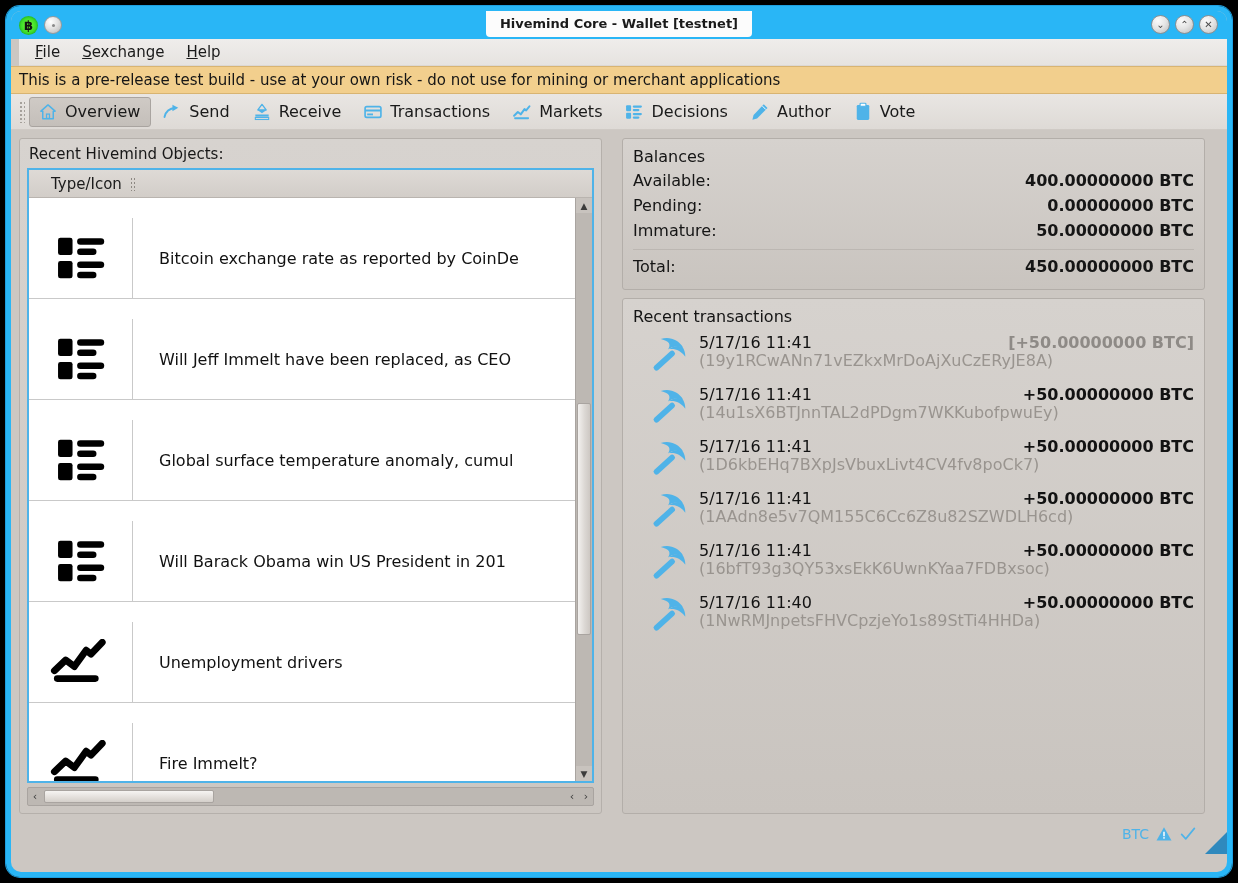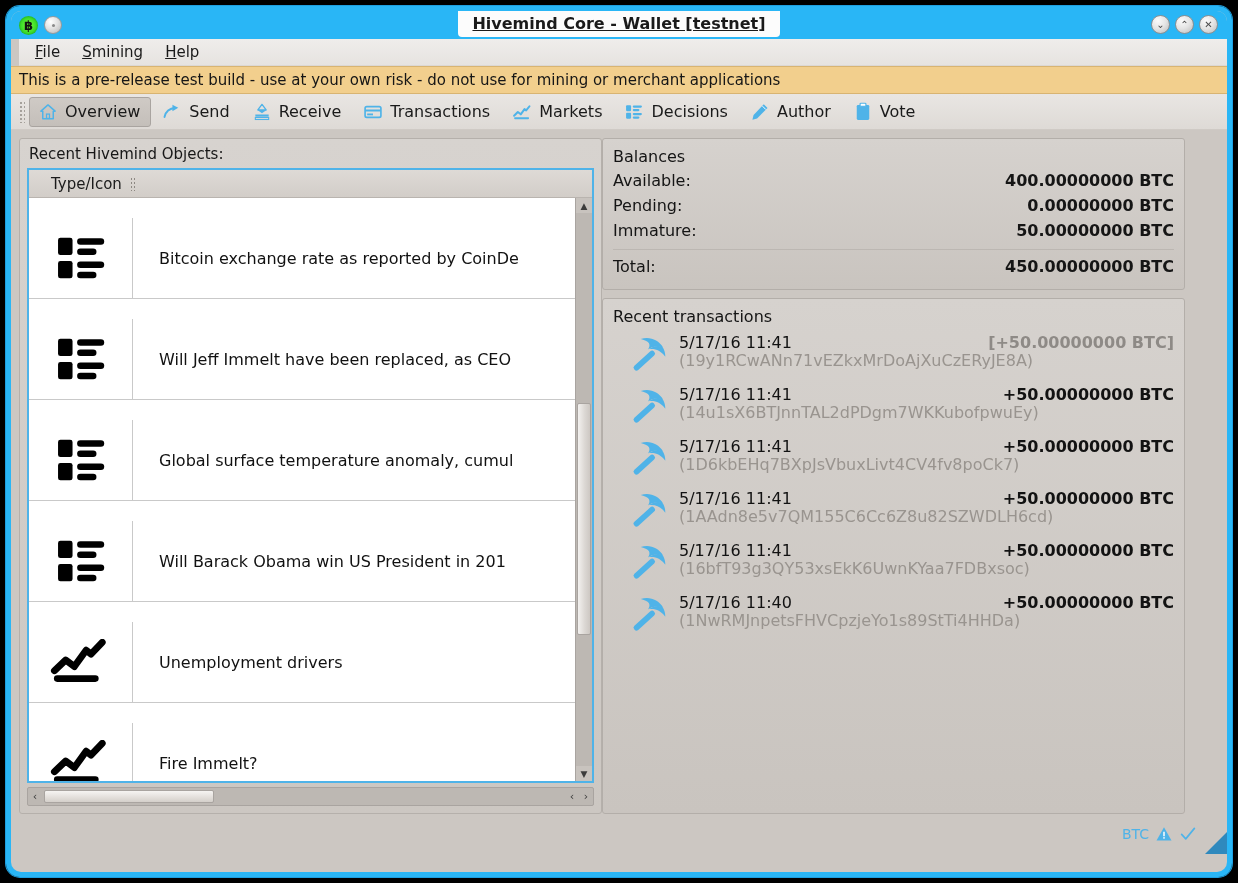--- a/index.html
+++ b/index.html
@@ -84,27 +84,26 @@
     top: 0;
     height: 28px;
     display: flex;
     justify-content: center;
     align-items: flex-start;
     pointer-events: none;
   }
   #title-text {
     background: #fcfcfc;
     color: #1a1a1a;
-    font-size: 16px;
+    font-size: 13px;
     font-weight: bold;
     padding: 2px 14px 3px 14px;
     border-radius: 0 0 4px 4px;
     line-height: 21px;
     white-space: nowrap;
-    text-decoration: underline;
   }
   #title-buttons {
     position: absolute;
     right: 9px;
     top: 4px;
     display: flex;
     gap: 5px;
   }
   .win-btn {
     width: 19px; height: 19px;
@@ -181,21 +180,21 @@
     display: flex;
     align-items: center;
     padding-left: 8px;
     font-size: 15px;
     color: #161616;
   }
 
   
   #content {
     display: flex;
-    gap: 0;
+    gap: 20px;
     padding: 8px 8px 0 8px;
     height: 684px;
     box-sizing: border-box;
     background: #ccc7c2;
   }
 
   
   #left-panel {
     width: 583px;
     background: linear-gradient(to bottom, #d7d3cf 0%, #ccc7c2 100%);
@@ -444,21 +443,21 @@
       </div>
       <div id="title-buttons">
         <div class="win-btn">⌄</div>
         <div class="win-btn">⌃</div>
         <div class="win-btn">✕</div>
       </div>
     </div>
 
     <div id="menu-bar">
       <div class="menu-item"><u>F</u><span>ile</span></div>
-      <div class="menu-item"><u>S</u><span>mining</span></div>
+      <div class="menu-item"><u>S</u><span>exchange</span></div>
       <div class="menu-item"><u>H</u><span>elp</span></div>
     </div>
 
     <div id="warn-banner">
       <span>This is a pre-release test build - use at your own risk - do not use for mining or merchant applications</span>
     </div>
 
     <div id="toolbar">
       <div id="toolbar-grip"></div>
 

